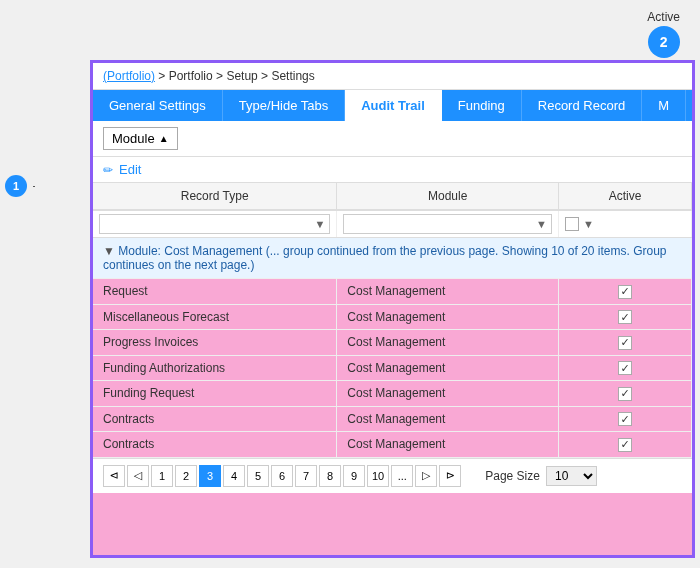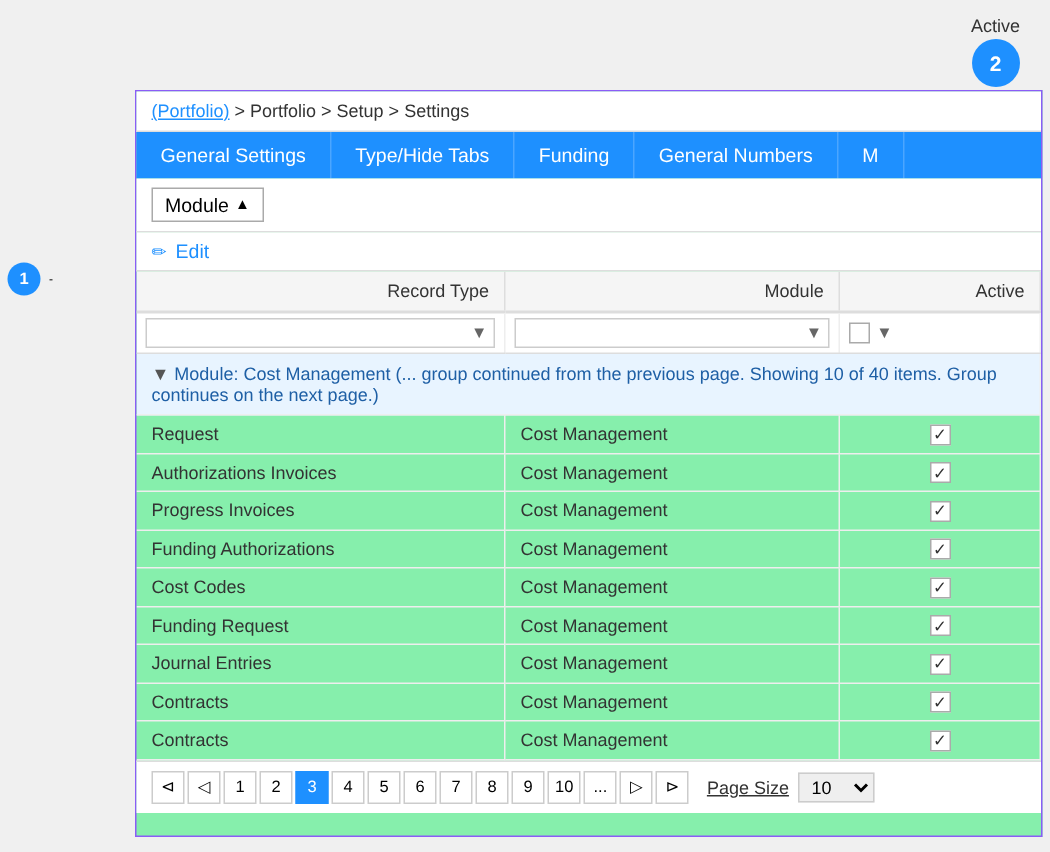--- a/index.html
+++ b/index.html
@@ -64,22 +64,22 @@
       justify-content: center;
     }
 
     
     .main-container {
       position: absolute;
       top: 60px;
       left: 90px;
       right: 5px;
       bottom: 10px;
-      background: #86efac;
-      border: 1px solid #8b5cf6;
+      background: #f9a8d4;
+      border: 3px solid #8b5cf6;
     }
 
     
     .breadcrumb {
       padding: 6px 10px;
       font-size: 12px;
       color: #333;
       background: white;
       border-bottom: 1px solid #ddd;
     }
@@ -148,21 +148,21 @@
     
     .data-table {
       width: 100%;
       border-collapse: collapse;
     }
     .data-table th {
       background: #f5f5f5;
       border-bottom: 2px solid #ddd;
       border-right: 1px solid #ddd;
       padding: 6px 10px;
-      text-align: right;
+      text-align: center;
       font-weight: normal;
       color: #333;
       font-size: 12px;
     }
     .data-table td {
       border-bottom: 1px solid #eee;
       border-right: 1px solid #eee;
       padding: 5px 10px;
       font-size: 12px;
       color: #333;
@@ -251,24 +251,23 @@
       font-size: 11px;
       cursor: pointer;
       padding: 0 4px;
     }
     .page-btn.active {
       background: #1e90ff;
       color: white;
       border-color: #1e90ff;
     }
     .page-size-label {
-      margin-left: 10px;
-      font-size: 12px;
-      color: #333;
-      text-decoration: underline;
+      margin-left: 22px;
+      font-size: 12px;
+      color: #333;
     }
     .page-size-select {
       margin-left: 4px;
       font-size: 12px;
       border: 1px solid #ccc;
       padding: 1px 4px;
     }
 
     
     .table-wrapper {
@@ -297,22 +296,23 @@
 
 <div class="main-container">
 
   <div class="breadcrumb">
     <a>(Portfolio)</a><span> &gt; Portfolio &gt; Setup &gt; Settings</span>
   </div>
 
   <div class="tabs">
     <div class="tab">General Settings</div>
     <div class="tab">Type/Hide Tabs</div>
+    <div class="tab active">Audit Trail</div>
     <div class="tab">Funding</div>
-    <div class="tab">General Numbers</div>
+    <div class="tab">Record Record</div>
     <div class="tab">M</div>
   </div>
 
   <div class="module-bar">
     <div class="module-dropdown">
       <span>Module</span>
       <span class="arrow">▲</span>
     </div>
   </div>
 
@@ -348,56 +348,46 @@
               <span class="filter-icon">▼</span>
             </div>
           </td>
         </tr>
       </thead>
       <tbody id="table-body">
 
         <tr class="group-header-row">
           <td colspan="3">
             <span class="collapse-arrow">▼</span>
-            <span>Module: Cost Management (... group continued from the previous page. Showing 10 of 40 items. Group continues on the next page.)</span>
+            <span>Module: Cost Management (... group continued from the previous page. Showing 10 of 20 items. Group continues on the next page.)</span>
           </td>
         </tr>
 
       <tr>
             <td>Request</td>
             <td>Cost Management</td>
             <td style="text-align: center;"><div class="cb-checked">✓</div></td>
           </tr>
           <tr>
-            <td>Authorizations Invoices</td>
+            <td>Miscellaneous Forecast</td>
             <td>Cost Management</td>
             <td style="text-align: center;"><div class="cb-checked">✓</div></td>
           </tr>
           <tr>
             <td>Progress Invoices</td>
             <td>Cost Management</td>
             <td style="text-align: center;"><div class="cb-checked">✓</div></td>
           </tr>
           <tr>
             <td>Funding Authorizations</td>
             <td>Cost Management</td>
             <td style="text-align: center;"><div class="cb-checked">✓</div></td>
           </tr>
           <tr>
-            <td>Cost Codes</td>
-            <td>Cost Management</td>
-            <td style="text-align: center;"><div class="cb-checked">✓</div></td>
-          </tr>
-          <tr>
             <td>Funding Request</td>
-            <td>Cost Management</td>
-            <td style="text-align: center;"><div class="cb-checked">✓</div></td>
-          </tr>
-          <tr>
-            <td>Journal Entries</td>
             <td>Cost Management</td>
             <td style="text-align: center;"><div class="cb-checked">✓</div></td>
           </tr>
           <tr>
             <td>Contracts</td>
             <td>Cost Management</td>
             <td style="text-align: center;"><div class="cb-checked">✓</div></td>
           </tr>
           <tr>
             <td>Contracts</td>

